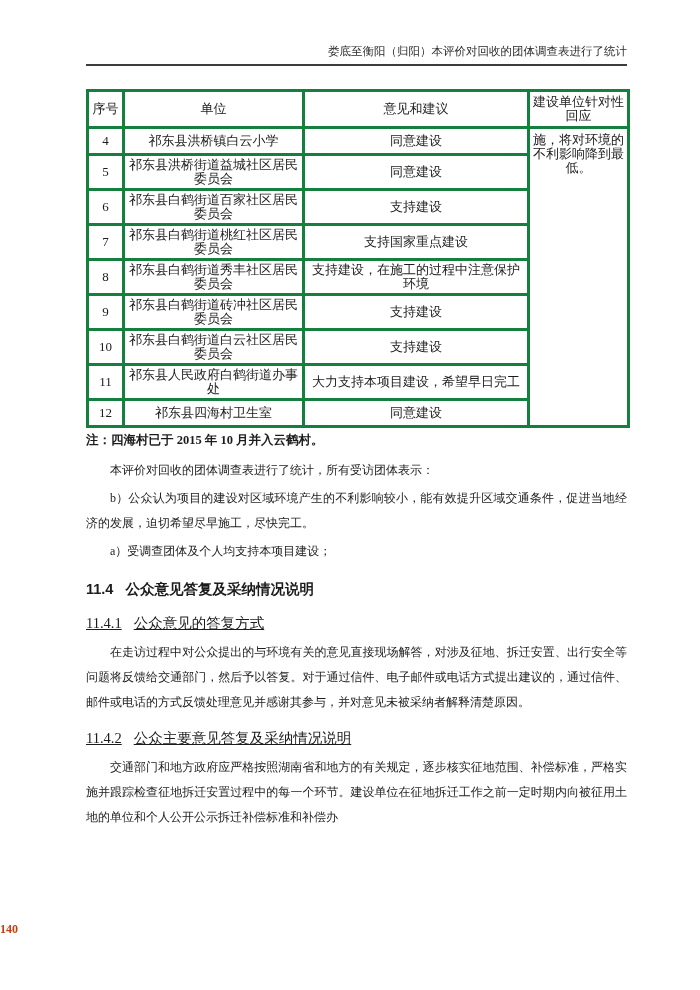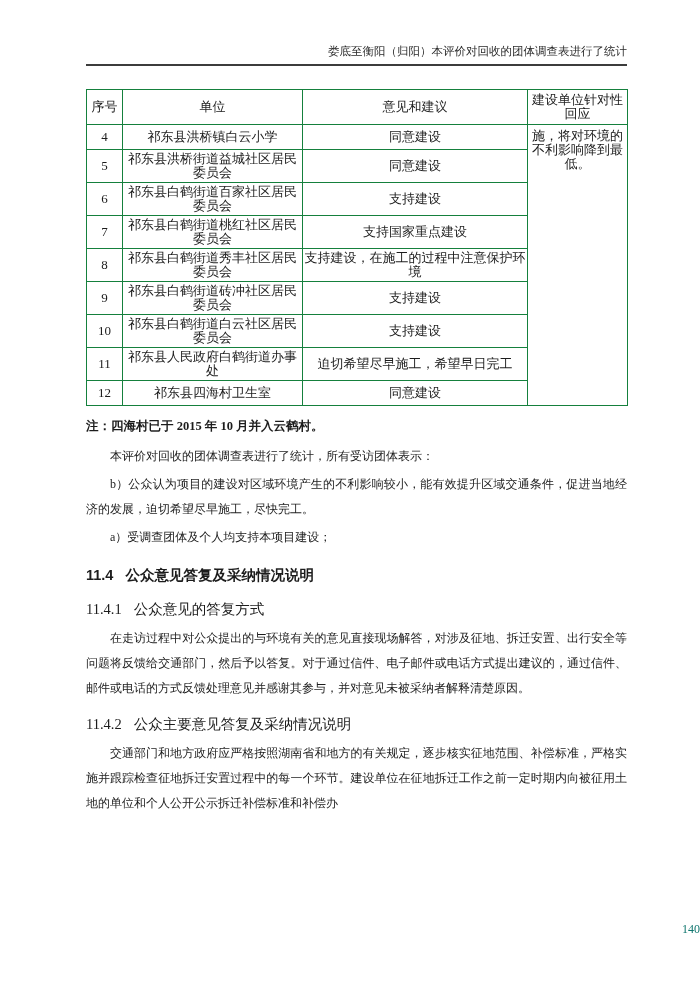--- a/index.html
+++ b/index.html
@@ -30,40 +30,40 @@
     table-layout: fixed;
     width: 541px;
     margin-top: 23px;
     font-size: 13px;
   }
   .review-table col.c-no    { width: 36px; }
   .review-table col.c-unit  { width: 180px; }
   .review-table col.c-op    { width: 225px; }
   .review-table col.c-resp  { width: 100px; }
   .review-table th, .review-table td {
-    border: 1px solid #15803d;
+    border: 3px solid #15803d;
     font-weight: normal;
     text-align: center;
     vertical-align: middle;
     line-height: 14px;
     padding: 2px 1px;
     height: 20px;
     word-break: break-all;
   }
   .review-table th { height: 30px; }
   .review-table td.response-cell {
     vertical-align: top;
     padding-top: 4px;
   }
   
   .note {
     font-weight: bold;
     font-size: 12.5px;
     line-height: 20px;
-    margin-top: 10px;
+    margin-top: 2px;
   }
   
   .para {
     font-size: 12px;
     line-height: 25px;
     text-align: justify;
     text-indent: 2em;
     margin: 3px 0 0 0;
   }
   .para.first { margin-top: 8px; }
@@ -72,32 +72,34 @@
     font-weight: bold;
     font-size: 14.5px;
     line-height: 22px;
     margin: 14px 0 0 0;
   }
   .h3 {
     font-size: 14.5px;
     font-weight: normal;
     line-height: 22px;
     margin: 12px 0 0 0;
+    text-decoration: underline;
   }
   .h2 .num, .h3 .num { margin-right: 12px; }
   .section-body { margin-top: 6px; }
   
   .footer {
     position: absolute;
     left: 0;
     top: 922px;
     width: 700px;
-    text-align: right;
+    text-align: left;
     font-size: 12px;
-    color: #0f766e;
+    color: #c2410c;
+    font-weight: bold;
   }
 </style>
 </head>
 <body>
 
 <div class="page">
 
   <div class="doc-header">
     <span>娄底至衡阳（归阳）本评价对回收的团体调查表进行了统计</span>
   </div>
@@ -148,21 +150,21 @@
       <td>支持建设</td>
     </tr>
     <tr>
       <td>10</td>
       <td>祁东县白鹤街道白云社区居民委员会</td>
       <td>支持建设</td>
     </tr>
     <tr>
       <td>11</td>
       <td>祁东县人民政府白鹤街道办事处</td>
-      <td>迫切希望尽早施工，希望早日完工</td>
+      <td>大力支持本项目建设，希望早日完工</td>
     </tr>
     <tr>
       <td>12</td>
       <td>祁东县四海村卫生室</td>
       <td>同意建设</td>
     </tr>
   </tbody>
     </table>
 
   <div class="note">注：四海村已于 2015 年 10 月并入云鹤村。</div>

